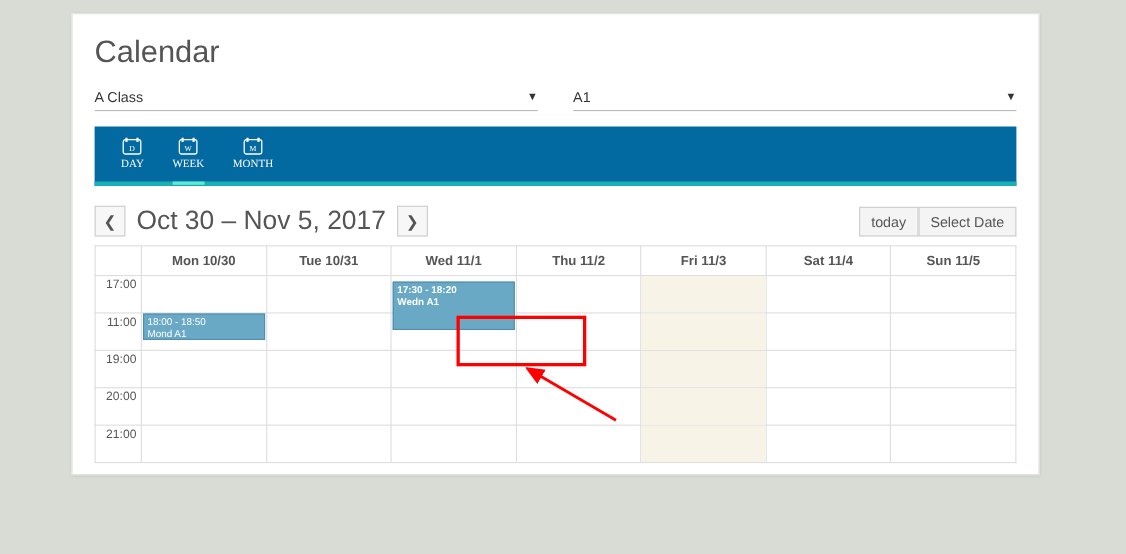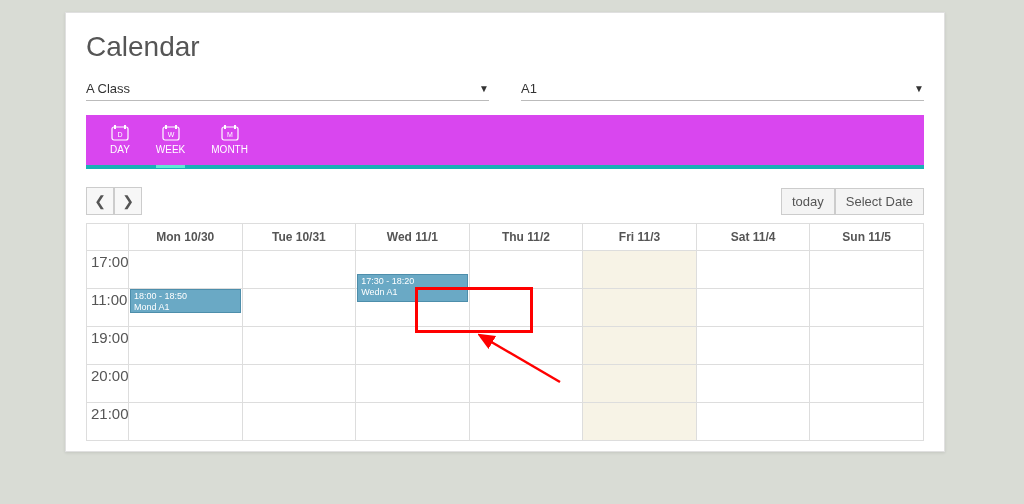--- a/index.html
+++ b/index.html
@@ -34,26 +34,27 @@
     padding:4px 0;
     display:flex;
     justify-content:space-between;
     align-items:center;
     font-size:13px;
     color:#333;
     cursor:pointer;
   }
   .select .arrow{font-size:10px;color:#333;}
   .viewbar{
-    background:#d946ef;
+    background:#0369a1;
     display:flex;
     gap:26px;
     padding:10px 24px 0;
     border-bottom:4px solid #19b0b6;
     align-items:flex-end;
+    font-family:Liberation Serif, serif;
   }
   .viewbtn{
     color:#fff;
     font-size:10px;
     text-align:center;
     cursor:pointer;
     padding-bottom:10px;
   }
   .viewbtn.active{border-bottom:3px solid #5eead4;margin-bottom:-3px;}
   .viewbtn svg{display:block;margin:0 auto 3px;}
@@ -102,38 +103,38 @@
     padding:6px 0;
     font-weight:700;
     background:#fff;
   }
   th.time{width:42px;}
   td.time{
     width:42px;
     text-align:right;
     padding:2px 4px 18px;
     vertical-align:top;
-    font-size:15px;
+    font-size:11px;
     background:#fff;
   }
   td.cell{height:34px;position:relative;}
   td.fri{background:#f7f3e6;}
   .evt{
     position:absolute;
     left:1px;right:1px;
     background:#6aa9c5;
     border:1px solid #4d8eab;
     color:#fff;
     font-size:9px;
     line-height:11px;
     padding:1px 3px;
     overflow:hidden;
   }
   .evt1{top:17px;height:28px;}
-  .evt2{top:23px;height:28px;}
+  .evt2{top:5px;height:44px;font-weight:bold;}
   .highlight{
     position:absolute;
     border:3px solid red;
     pointer-events:none;
   }
   .arrowline{
     position:absolute;
     pointer-events:none;
   }
 </style>
@@ -179,20 +180,21 @@
           <rect x="3" y="0" width="2" height="4" fill="#fff"></rect>
           <rect x="13" y="0" width="2" height="4" fill="#fff"></rect>
           <text x="9" y="12" font-size="7" fill="#fff" text-anchor="middle">M</text>
         </svg>
       <span>MONTH</span>
     </div>
   </div>
 
   <div class="navrow">
     <div class="sq">❮</div>
+    <div class="range">Oct 30 – Nov 5, 2017</div>
     <div class="sq">❯</div>
     <div class="spacer"></div>
     <div class="pill">today</div>
     <div class="pill">Select Date</div>
   </div>
 
   <table>
     <thead>
       <tr>
         <th class="time"></th>

